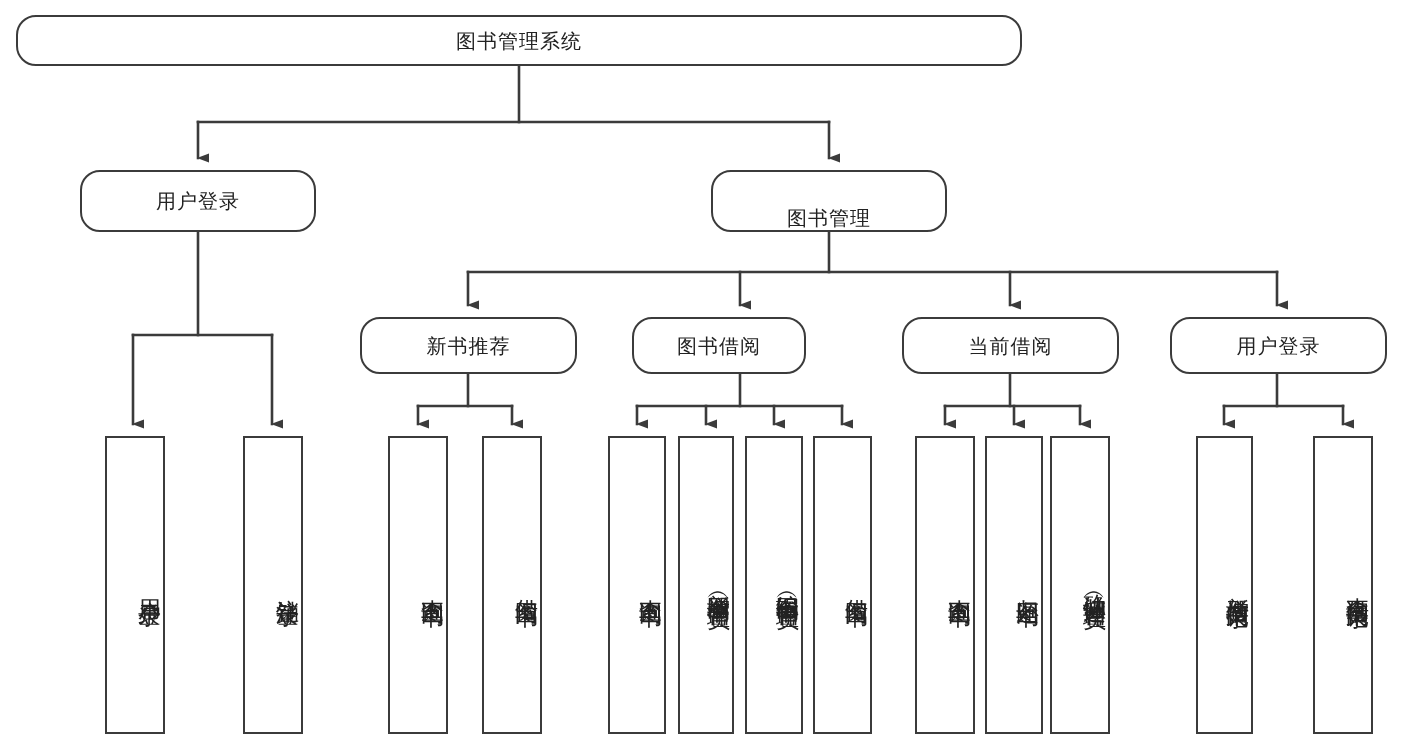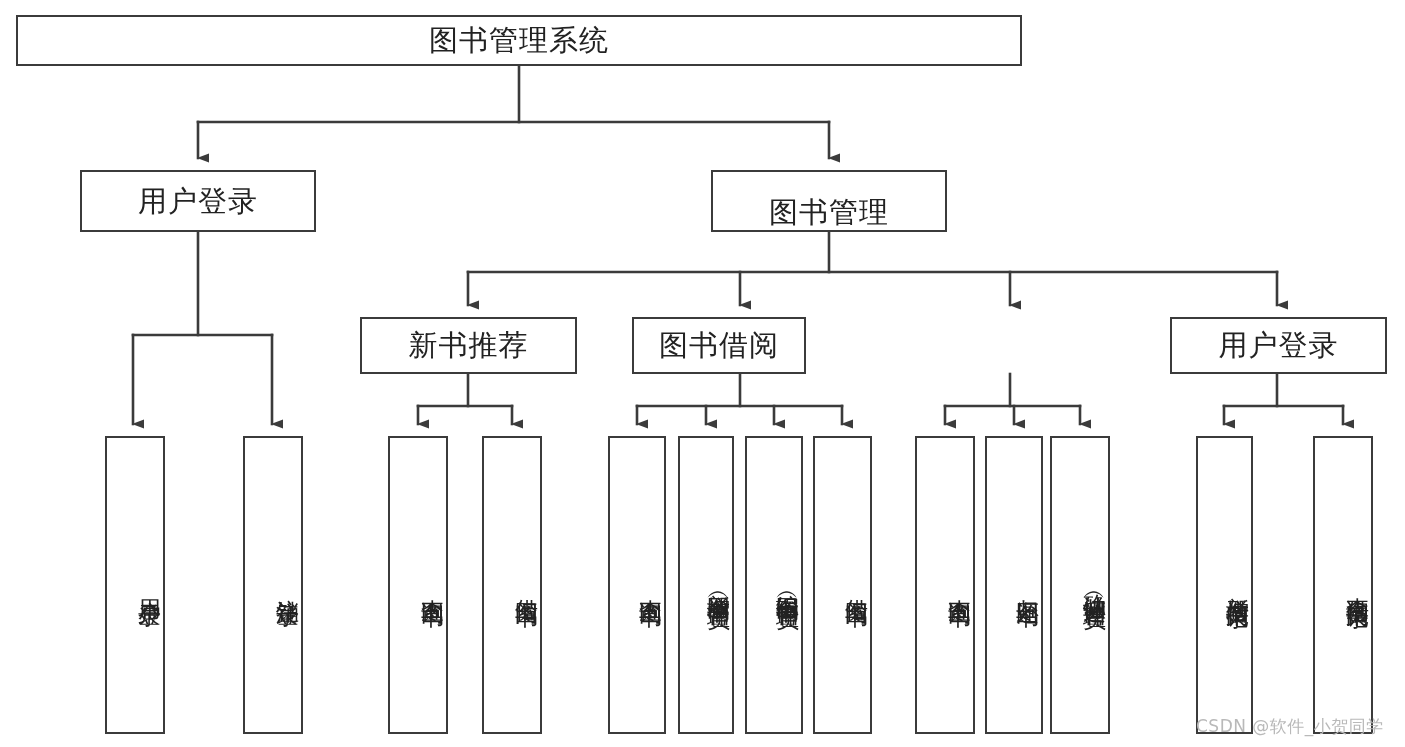--- a/index.html
+++ b/index.html
@@ -29,23 +29,24 @@
     position: absolute;
     box-sizing: border-box;
     background: #ffffff;
     border: 2px solid #3b3b3b;
     display: flex;
     align-items: center;
     justify-content: center;
     color: #222222;
   }
   .node.horiz {
-    font-size: 29px;
+    font-size: 20px;
     letter-spacing: 1px;
     line-height: 1.2;
+    border-radius: 20px;
   }
   .node.vert {
     writing-mode: vertical-rl;
     text-orientation: upright;
     font-size: 23px;
     line-height: 1.18;
     letter-spacing: 2px;
     padding-top: 10px;
     padding-bottom: 10px;
     align-items: flex-start;
@@ -121,20 +122,23 @@
   <div class="node horiz" id="node-book-manage" style="left: 711px; top: 170px; width: 236px; height: 62px; align-items: flex-end;">
     <span>图书管理</span>
   </div>
 
   <div class="node horiz" id="node-new-book-rec" style="left: 360px; top: 317px; width: 217px; height: 57px;">
     <span>新书推荐</span>
   </div>
   <div class="node horiz" id="node-book-borrow" style="left: 632px; top: 317px; width: 174px; height: 57px;">
     <span>图书借阅</span>
   </div>
+  <div class="node horiz" id="node-current-borrow" style="left: 902px; top: 317px; width: 217px; height: 57px;">
+    <span>当前借阅</span>
+  </div>
   <div class="node horiz" id="node-borrow-record" style="left: 1170px; top: 317px; width: 217px; height: 57px;">
     <span>用户登录</span>
   </div>
 
   <div class="node vert" id="node-leaf-user-login" style="left: 105px; top: 436px; width: 60px; height: 298px;">
     <span>用户登录</span>
   </div>
   <div class="node vert" id="node-leaf-logout" style="left: 243px; top: 436px; width: 60px; height: 298px;">
     <span>注销登录</span>
   </div>
@@ -165,15 +169,14 @@
   <div class="node vert" id="node-leaf-confirm-return-admin" style="left: 1050px; top: 436px; width: 60px; height: 298px;">
     <span>确认归还（管理员）</span>
   </div>
   <div class="node vert" id="node-leaf-add-borrow-record" style="left: 1196px; top: 436px; width: 57px; height: 298px;">
     <span>新增借阅记录</span>
   </div>
   <div class="node vert" id="node-leaf-query-borrow-record" style="left: 1313px; top: 436px; width: 60px; height: 298px;">
     <span>查询借阅记录</span>
   </div>
 
-  <div class="watermark" id="watermark" style="left: 1196px; top: 715px;">CSDN @软件_小贺同学</div>
 
 </div>
 
 </body></html>

